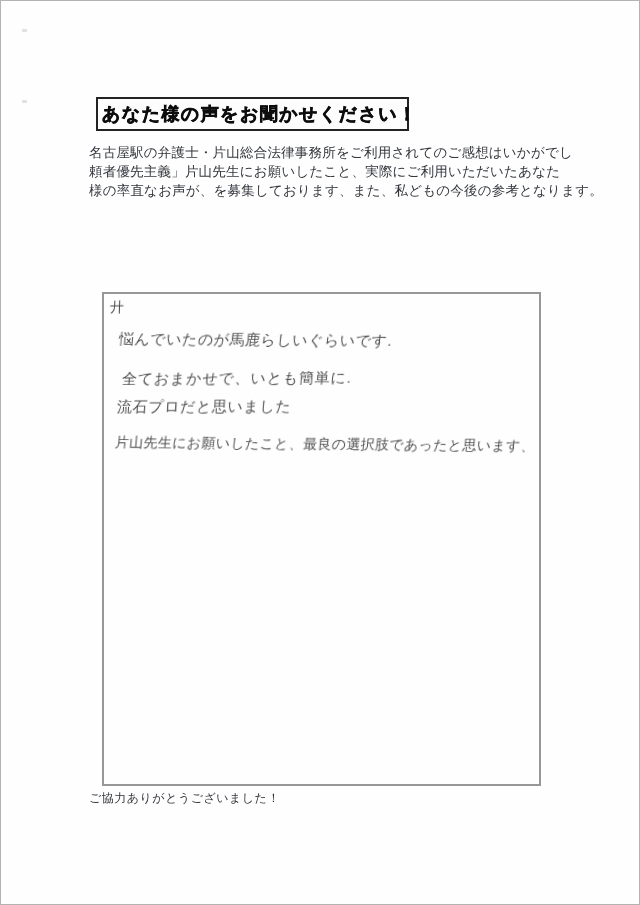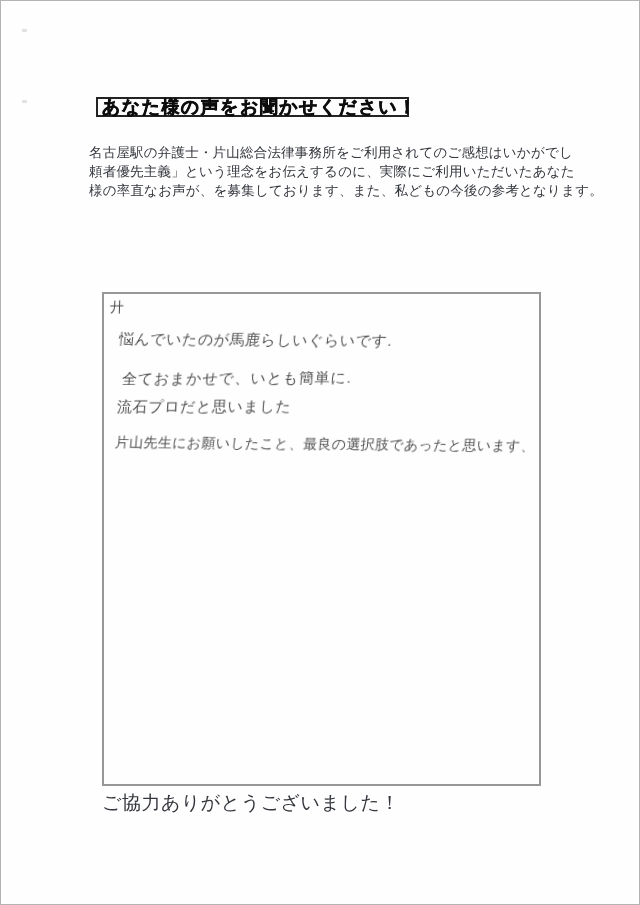--- a/index.html
+++ b/index.html
@@ -27,21 +27,21 @@
   }
   .speck-1 { left: 21px; top: 28px;  width: 5px; height: 3px; }
   .speck-2 { left: 21px; top: 99px;  width: 5px; height: 3px; }
 
   
   .title-box {
     position: absolute;
     left: 95px;
     top: 96px;
     width: 313px;
-    height: 20px;
+    height: 34px;
     border: 2px solid #232323;
     box-sizing: border-box;
     background: #fdfdfd;
     display: flex;
     align-items: center;
     padding-left: 4px;
   }
   .title-text {
     font-size: 18px;
     font-weight: 900;
@@ -90,44 +90,44 @@
   }
   .hw-mark  { left: 109px; top: 298px; font-size: 14px; transform: rotate(-1deg) skewX(-3deg); }
   .hw-l1    { left: 118px; top: 329px; font-size: 15px; letter-spacing: 0.5px; transform: rotate(0.4deg) skewX(-5deg); }
   .hw-l2    { left: 121px; top: 369px; font-size: 15px; letter-spacing: 0.8px; transform: rotate(-0.3deg) skewX(-5deg); }
   .hw-l3    { left: 116px; top: 397px; font-size: 15px; letter-spacing: 0.6px; transform: rotate(-0.2deg) skewX(-4deg); }
   .hw-l4    { left: 114px; top: 433px; font-size: 14px; letter-spacing: 0.3px; transform: rotate(0.5deg) skewX(-5deg); }
 
   
   .thanks {
     position: absolute;
-    left: 101px;
+    left: 88px;
     top: 789px;
-    font-size: 19px;
+    font-size: 12px;
     letter-spacing: 0.5px;
     color: #33363c;
     white-space: nowrap;
     filter: blur(0.15px);
   }
 </style>
 </head>
 <body>
 
 <div class="page">
 
   <div class="speck speck-1"></div>
   <div class="speck speck-2"></div>
 
   <div class="title-box">
     <span class="title-text">あなた様の声をお聞かせください！</span>
   </div>
 
   <div class="intro">
     <div class="intro-line">名古屋駅の弁護士・片山総合法律事務所をご利用されてのご感想はいかがでし</div>
-    <div class="intro-line">頼者優先主義」という理念をお伝えするのに、実際にご利用いただいたあなた</div>
+    <div class="intro-line">頼者優先主義」片山先生にお願いしたこと、実際にご利用いただいたあなた</div>
     <div class="intro-line">様の率直なお声が、を募集しております、また、私どもの今後の参考となります。</div>
   </div>
 
   <div class="comment-box"></div>
 
   <div class="hw hw-mark">廾</div>
   <div class="hw hw-l1">悩んでいたのが馬鹿らしいぐらいです.</div>
   <div class="hw hw-l2">全ておまかせで、いとも簡単に.</div>
   <div class="hw hw-l3">流石プロだと思いました</div>
   <div class="hw hw-l4">片山先生にお願いしたこと、最良の選択肢であったと思います、</div>

